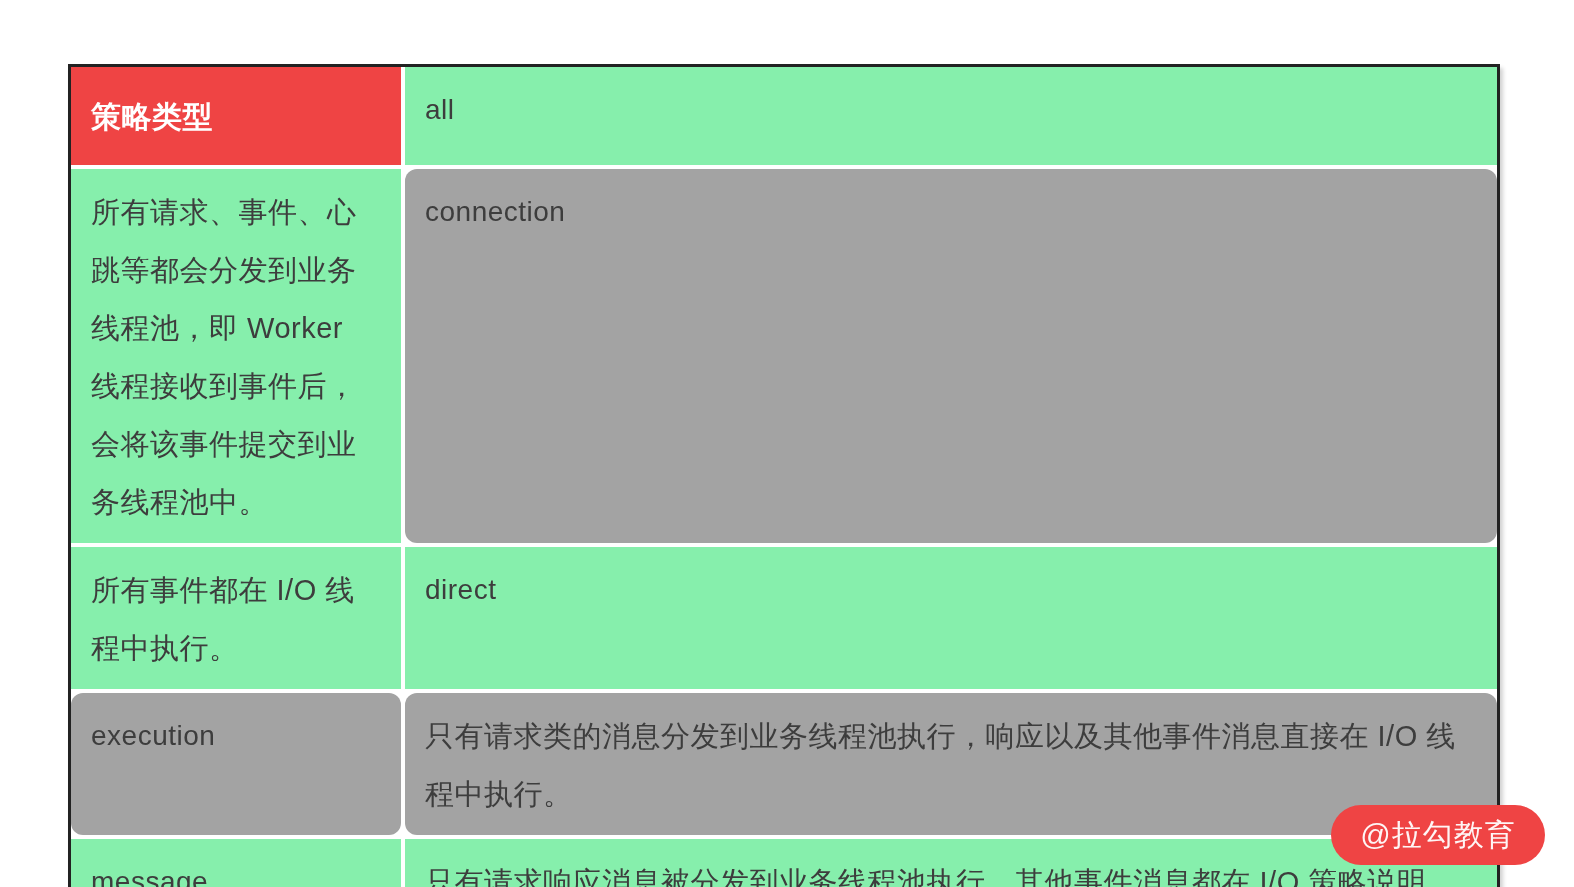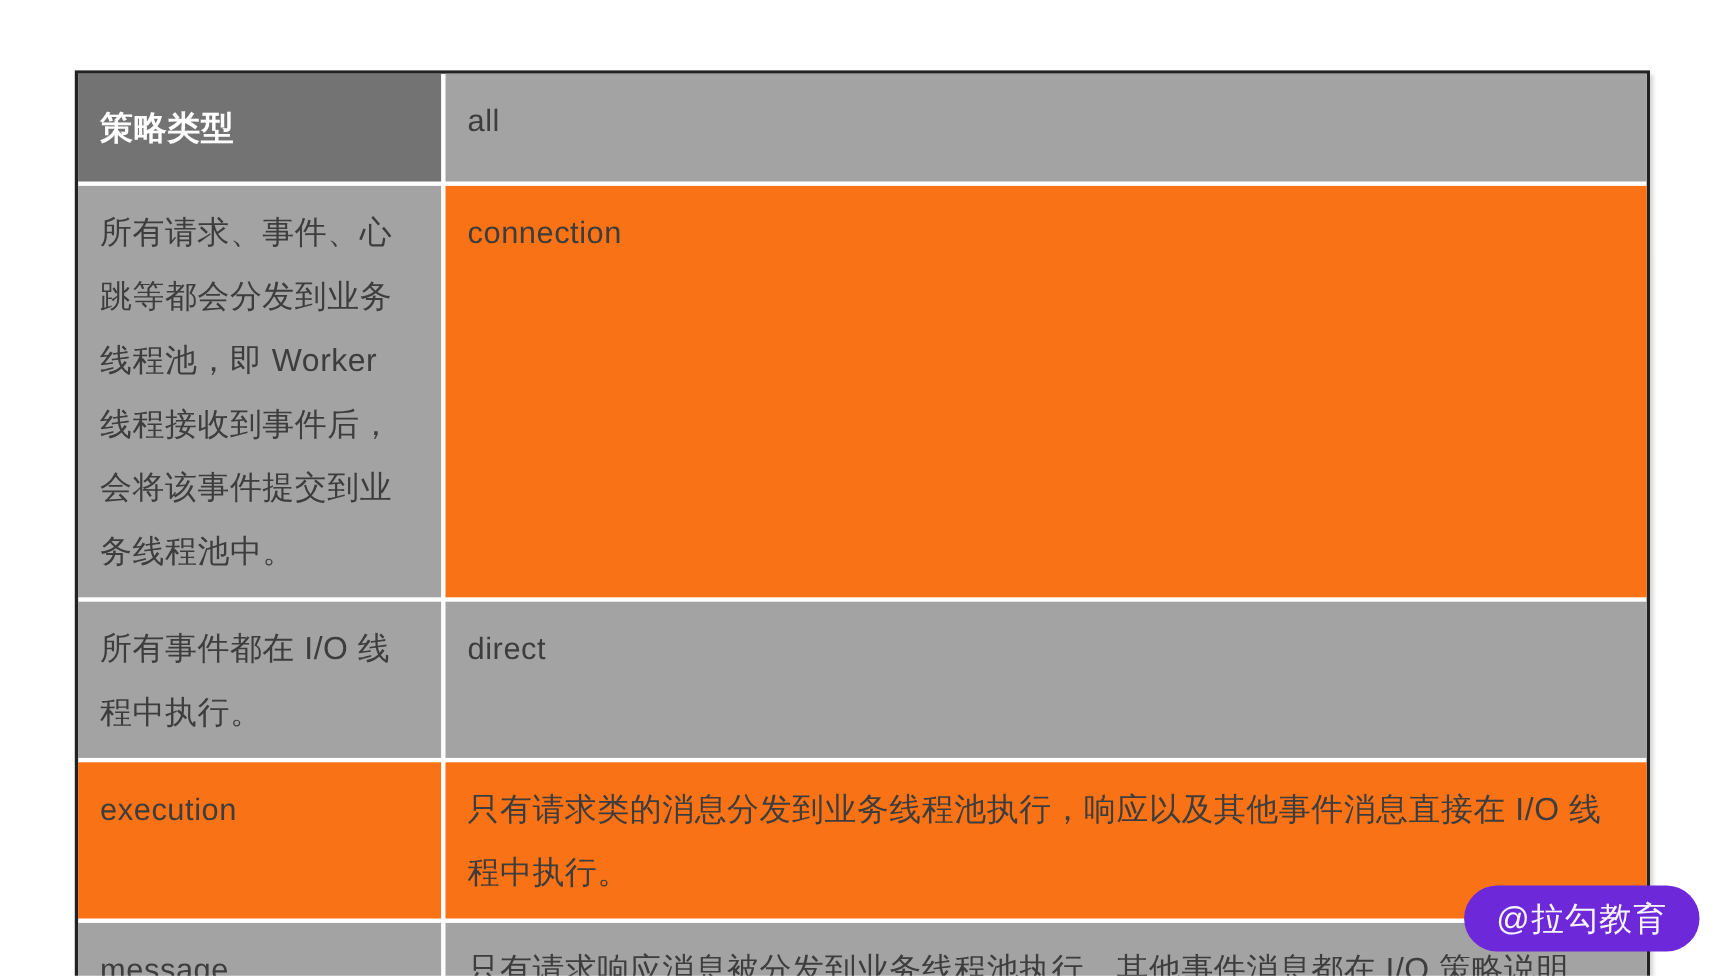--- a/index.html
+++ b/index.html
@@ -26,38 +26,38 @@
   }
   .cell {
     padding: 14px 20px 12px 20px;
     font-size: 29px;
     line-height: 58px;
     color: #3d3d3d;
     letter-spacing: 0.5px;
   }
   .cell.desc { }
   .head {
-    background: #737373;
+    background: #ef4444;
     color: #ffffff;
     font-weight: bold;
     font-size: 30px;
     height: 98px;
     display: flex;
     align-items: center;
   }
-  .row-odd  { background: #a3a3a3; }
-  .row-even { background: #f97316; }
+  .row-odd  { background: #86efac; }
+  .row-even { background: #a3a3a3; border-radius: 12px; }
   .type-cell { font-size: 28px; }
   .watermark {
     position: absolute;
     right: 29px;
     bottom: 22px;
     width: 214px;
     height: 60px;
-    background: #6d28d9;
+    background: #ef4444;
     border-radius: 30px;
     display: flex;
     align-items: center;
     justify-content: center;
     color: rgba(255,255,255,0.95);
     font-size: 30px;
     letter-spacing: 1px;
   }
 </style>
 </head>

